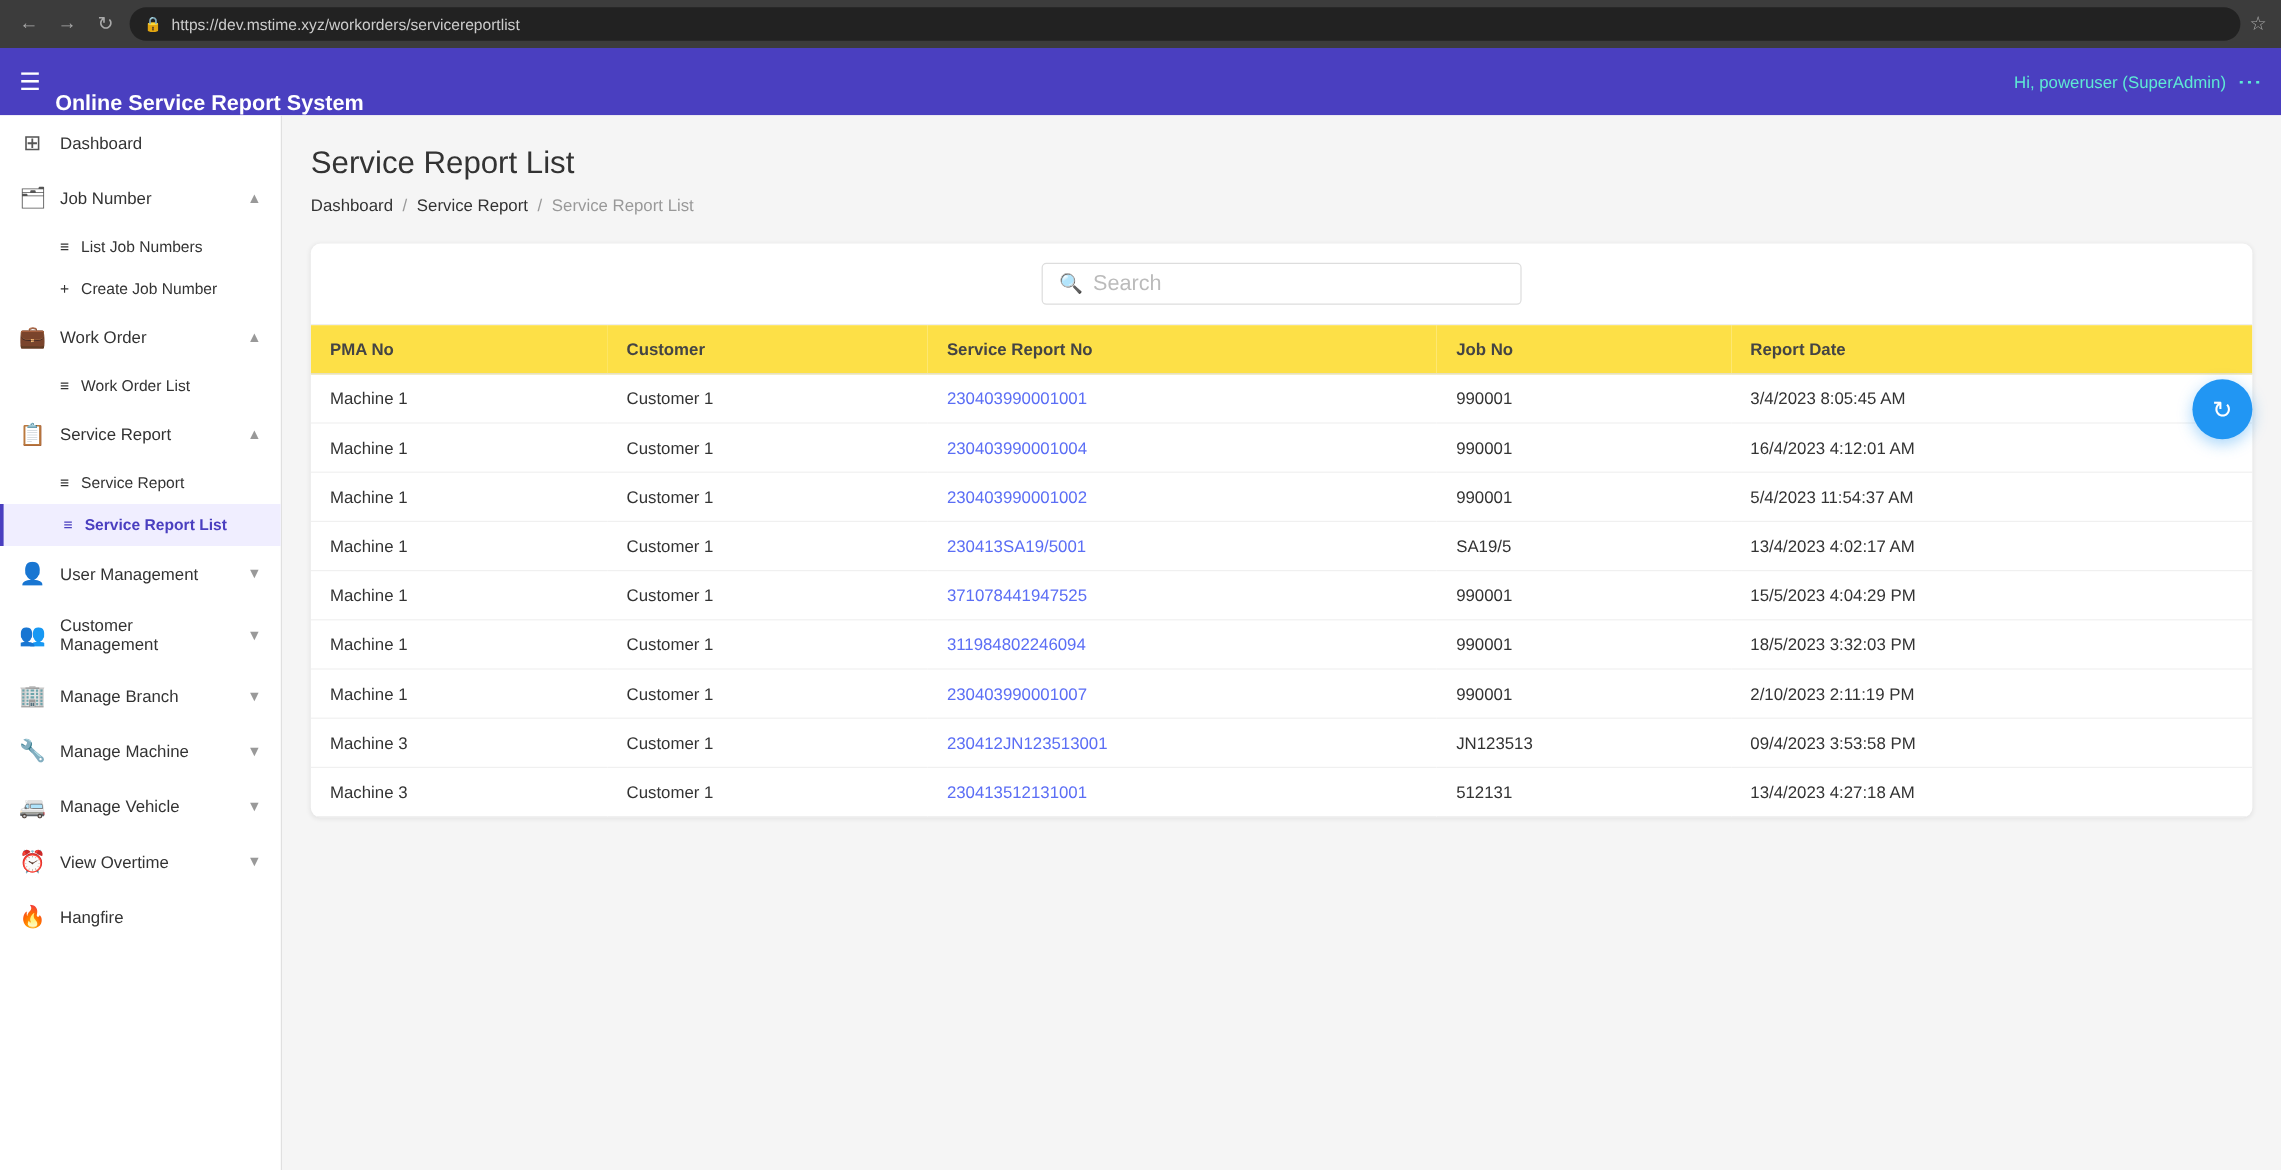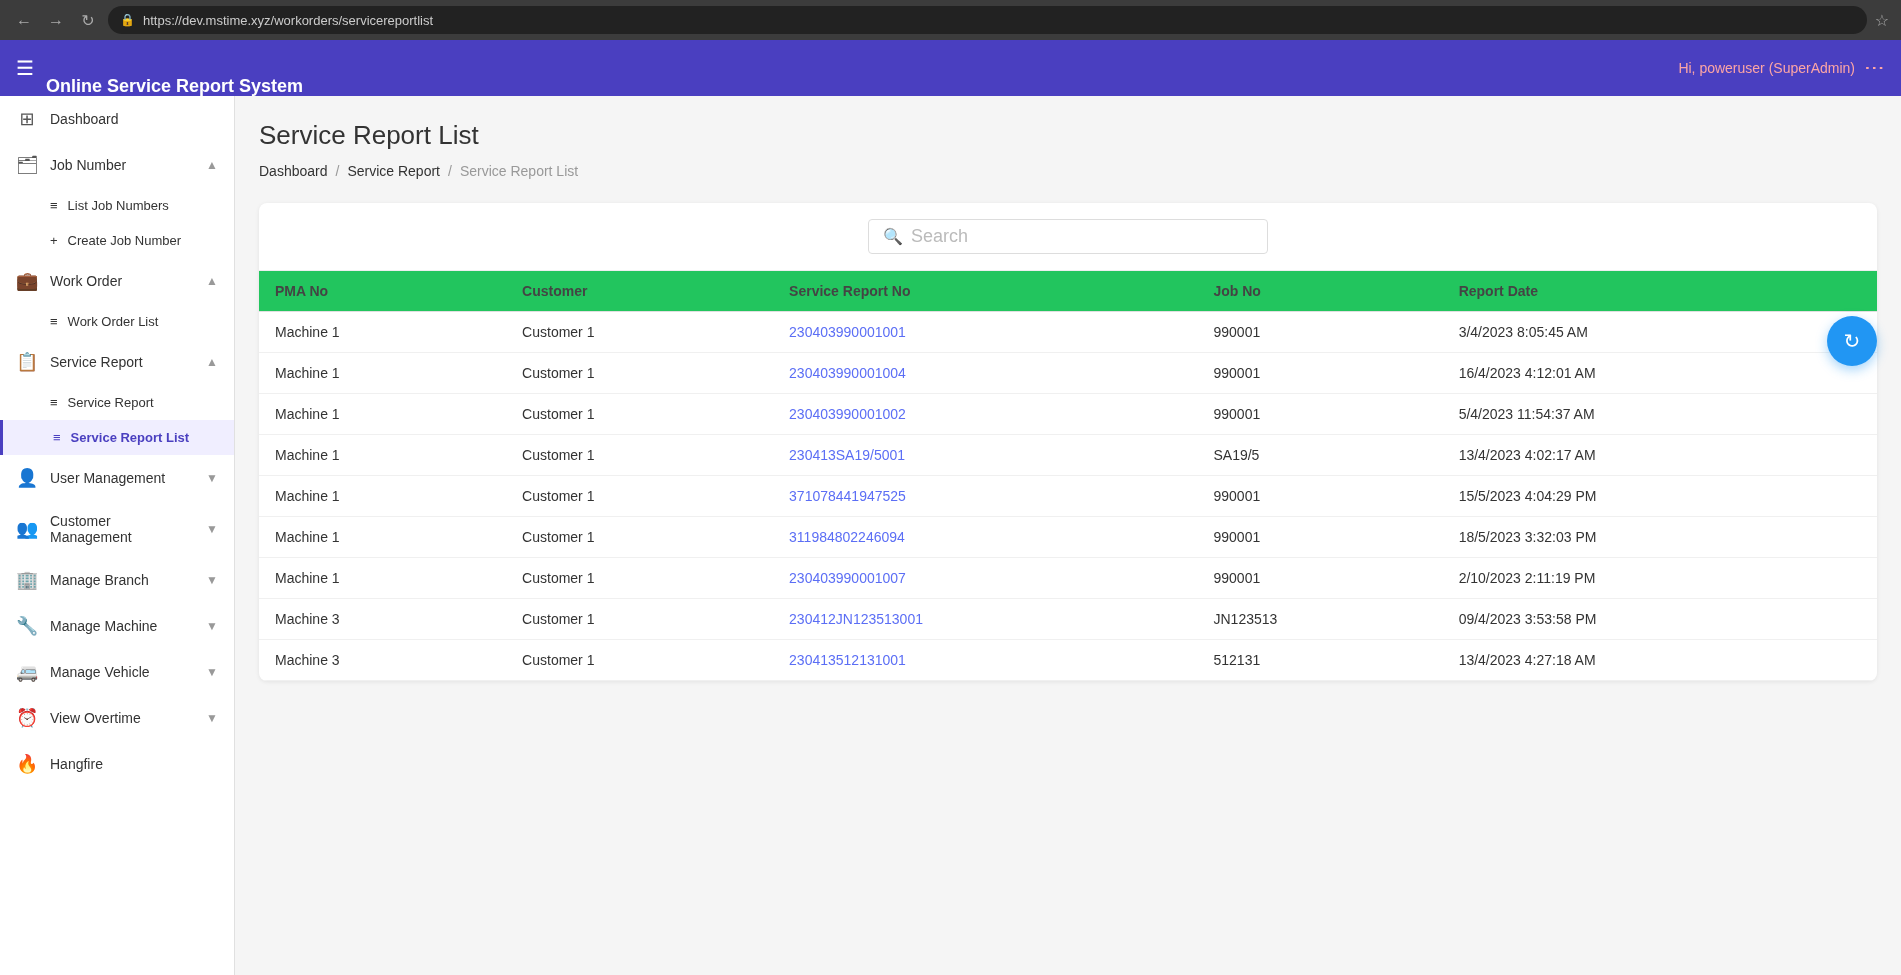--- a/index.html
+++ b/index.html
@@ -80,21 +80,21 @@
     .app-title {
       font-size: 18px;
       font-weight: 600;
       color: white;
       margin-top: 37px;
     }
     .top-nav-right {
       display: flex;
       align-items: center;
       gap: 10px;
-      color: #fca5a5;
+      color: #5eead4;
       font-size: 14px;
     }
     .top-nav-right .menu-dots {
       font-size: 20px;
       cursor: pointer;
       transform: rotate(90deg);
     }
 
     
     .main-body {
@@ -236,21 +236,21 @@
       width: 100%;
       border-collapse: collapse;
     }
     .data-table th {
       padding: 12px 16px;
       text-align: left;
       font-weight: 600;
       color: #444;
       font-size: 14px;
       border-bottom: 1px solid #e0e0e0;
-      background: #22c55e;
+      background: #fde047;
     }
     .data-table td {
       padding: 12px 16px;
       font-size: 14px;
       color: #333;
       border-bottom: 1px solid #f0f0f0;
     }
     .data-table .link-cell {
       color: #5b6ef5;
       cursor: pointer;

